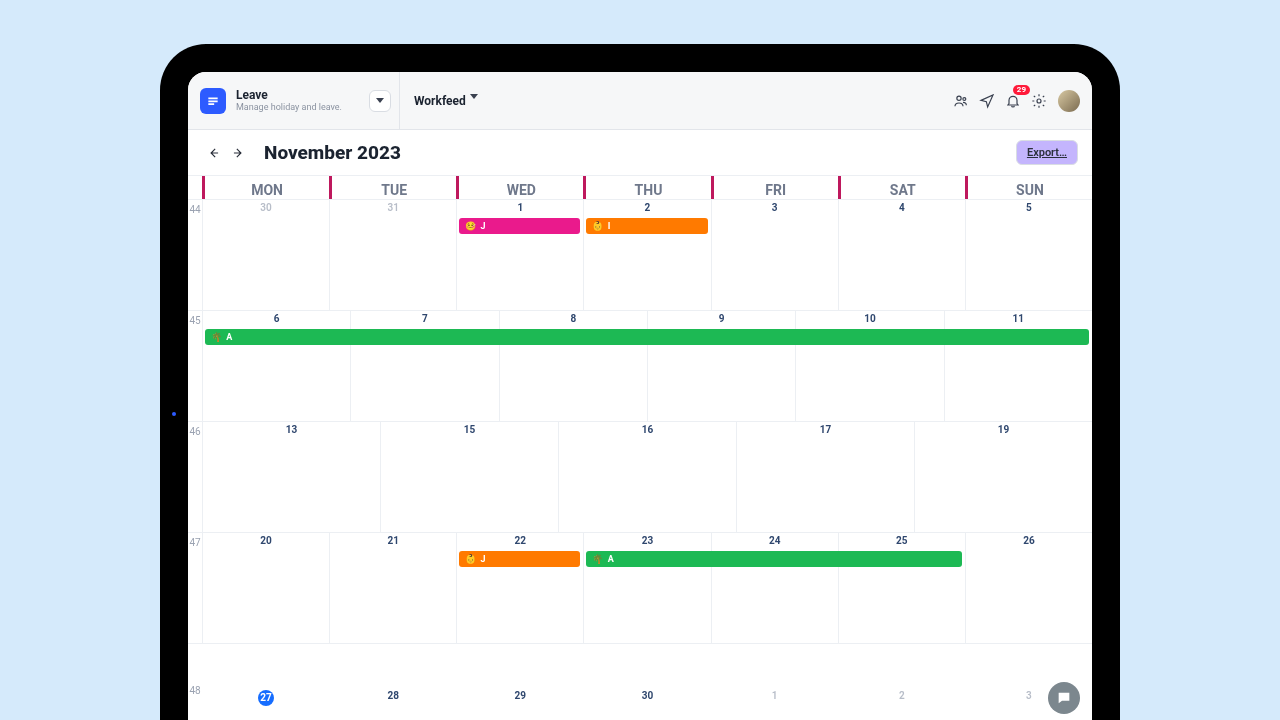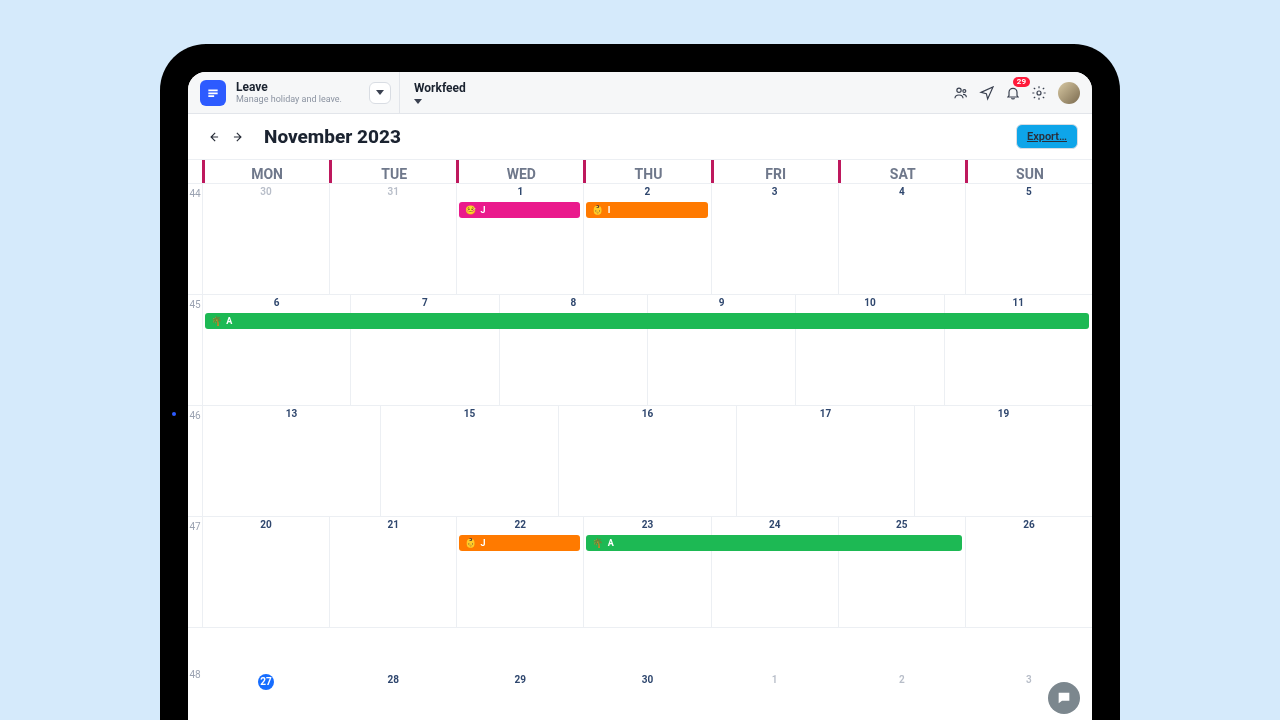--- a/index.html
+++ b/index.html
@@ -2,41 +2,41 @@
 <html><head>
 <meta charset="utf-8">
 <style>
   * { box-sizing: border-box; margin: 0; padding: 0; font-family: -apple-system, BlinkMacSystemFont, "Segoe UI", Roboto, Helvetica, Arial, sans-serif; }
   body { width:1280px; height:720px; background:#d5eafb; overflow:hidden; }
   .stage { position:relative; width:1280px; height:720px; }
   
   .device { position:absolute; left:160px; top:44px; width:960px; height:676px; background:#000; border-radius:46px 46px 0 0; }
   .device-inner { position:absolute; left:28px; top:28px; right:28px; bottom:0; background:#fff; border-radius:18px 18px 0 0; overflow:hidden; }
   
-  .topbar { display:flex; align-items:center; height:42px; background:#f6f7f8; border-bottom:1px solid #e2e5ea; padding:0 12px; }
+  .topbar { display:flex; align-items:center; height:58px; background:#f6f7f8; border-bottom:1px solid #e2e5ea; padding:0 12px; }
   .brand { width:26px; height:26px; background:#2d5bff; border-radius:6px; display:flex; align-items:center; justify-content:center; margin-right:10px; }
   .brand svg { width:14px; height:14px; fill:#fff; }
   .mod-title { font-size:12px; font-weight:700; color:#1b2330; line-height:1.1; }
   .mod-sub   { font-size:9px; color:#8b93a1; }
   .mod-col { display:flex; flex-direction:column; }
   .dd-btn { width:22px; height:22px; border:1px solid #d9dde3; border-radius:6px; background:#fff; display:flex; align-items:center; justify-content:center; margin-left:auto; cursor:pointer; }
   .sect-left { display:flex; align-items:center; width:200px; border-right:1px solid #e2e5ea; height:100%; padding-right:8px; }
-  .workspace { display:flex; align-items:flex-start; gap:4px; padding:0 14px; font-size:12px; font-weight:700; color:#1b2330; cursor:pointer;flex-direction:column; }
+  .workspace { display:flex; align-items:flex-start; gap:4px; padding:0 14px; font-size:12px; font-weight:700; color:#1b2330; cursor:pointer; }
   .spacer { flex:1; }
   .icon-btn { width:26px; height:26px; display:flex; align-items:center; justify-content:center; cursor:pointer; position:relative; color:#3a4150; }
   .icon-btn svg { width:16px; height:16px; stroke:#3a4150; fill:none; stroke-width:1.8; }
   .badge { position:absolute; top:-3px; right:-4px; background:#ff1a3a; color:#fff; font-size:8px; font-weight:700; border-radius:8px; padding:1px 4px; line-height:1; }
   .avatar { width:22px; height:22px; border-radius:50%; background:linear-gradient(135deg,#d8c9a3,#7a6a4f); margin-left:6px; cursor:pointer; }
   .caret { width:0;height:0;border-left:4px solid transparent;border-right:4px solid transparent;border-top:5px solid #3a4150; }
   
   .header-row { display:flex; align-items:center; height:46px; padding:0 14px; border-bottom:1px solid #eceff3; }
   .nav-arrow { width:24px; height:24px; display:flex; align-items:center; justify-content:center; cursor:pointer; }
   .nav-arrow svg { width:14px; height:14px; stroke:#2a2f3a; fill:none; stroke-width:2; }
   .month-title { font-size:19px; font-weight:800; color:#1b2330; margin-left:14px; }
-  .export-btn { margin-left:auto; font-size:11px; font-weight:600; color:#2a2f3a; border:1px solid #d9dde3; background:#0ea5e9; border-radius:6px; padding:5px 10px; cursor:pointer;text-decoration:underline; }
+  .export-btn { margin-left:auto; font-size:11px; font-weight:600; color:#2a2f3a; border:1px solid #d9dde3; background:#c4b5fd; border-radius:6px; padding:5px 10px; cursor:pointer;text-decoration:underline; }
   
   .cal { position:relative; }
   .dow-row { display:flex; height:24px; border-bottom:1px solid #eceff3; }
   .wk-col  { width:14px; }
   .day-col { flex:1; text-align:center; font-size:14px; font-weight:700; color:#6f788b; padding-top:6px; border-left:3px solid #be185d; }
   .day-col:first-of-type { border-left:none; }
   .week-row { display:flex; height:111px; border-bottom:1px solid #eceff3; position:relative; }
   .week-row.last { height:88px; border-bottom:none;align-items:center; }
   .wk-num { width:14px; font-size:10px; color:#9aa2b1; padding-top:4px; text-align:center; }
   .cell   { flex:1; border-left:1px solid #eceff3; position:relative; }

